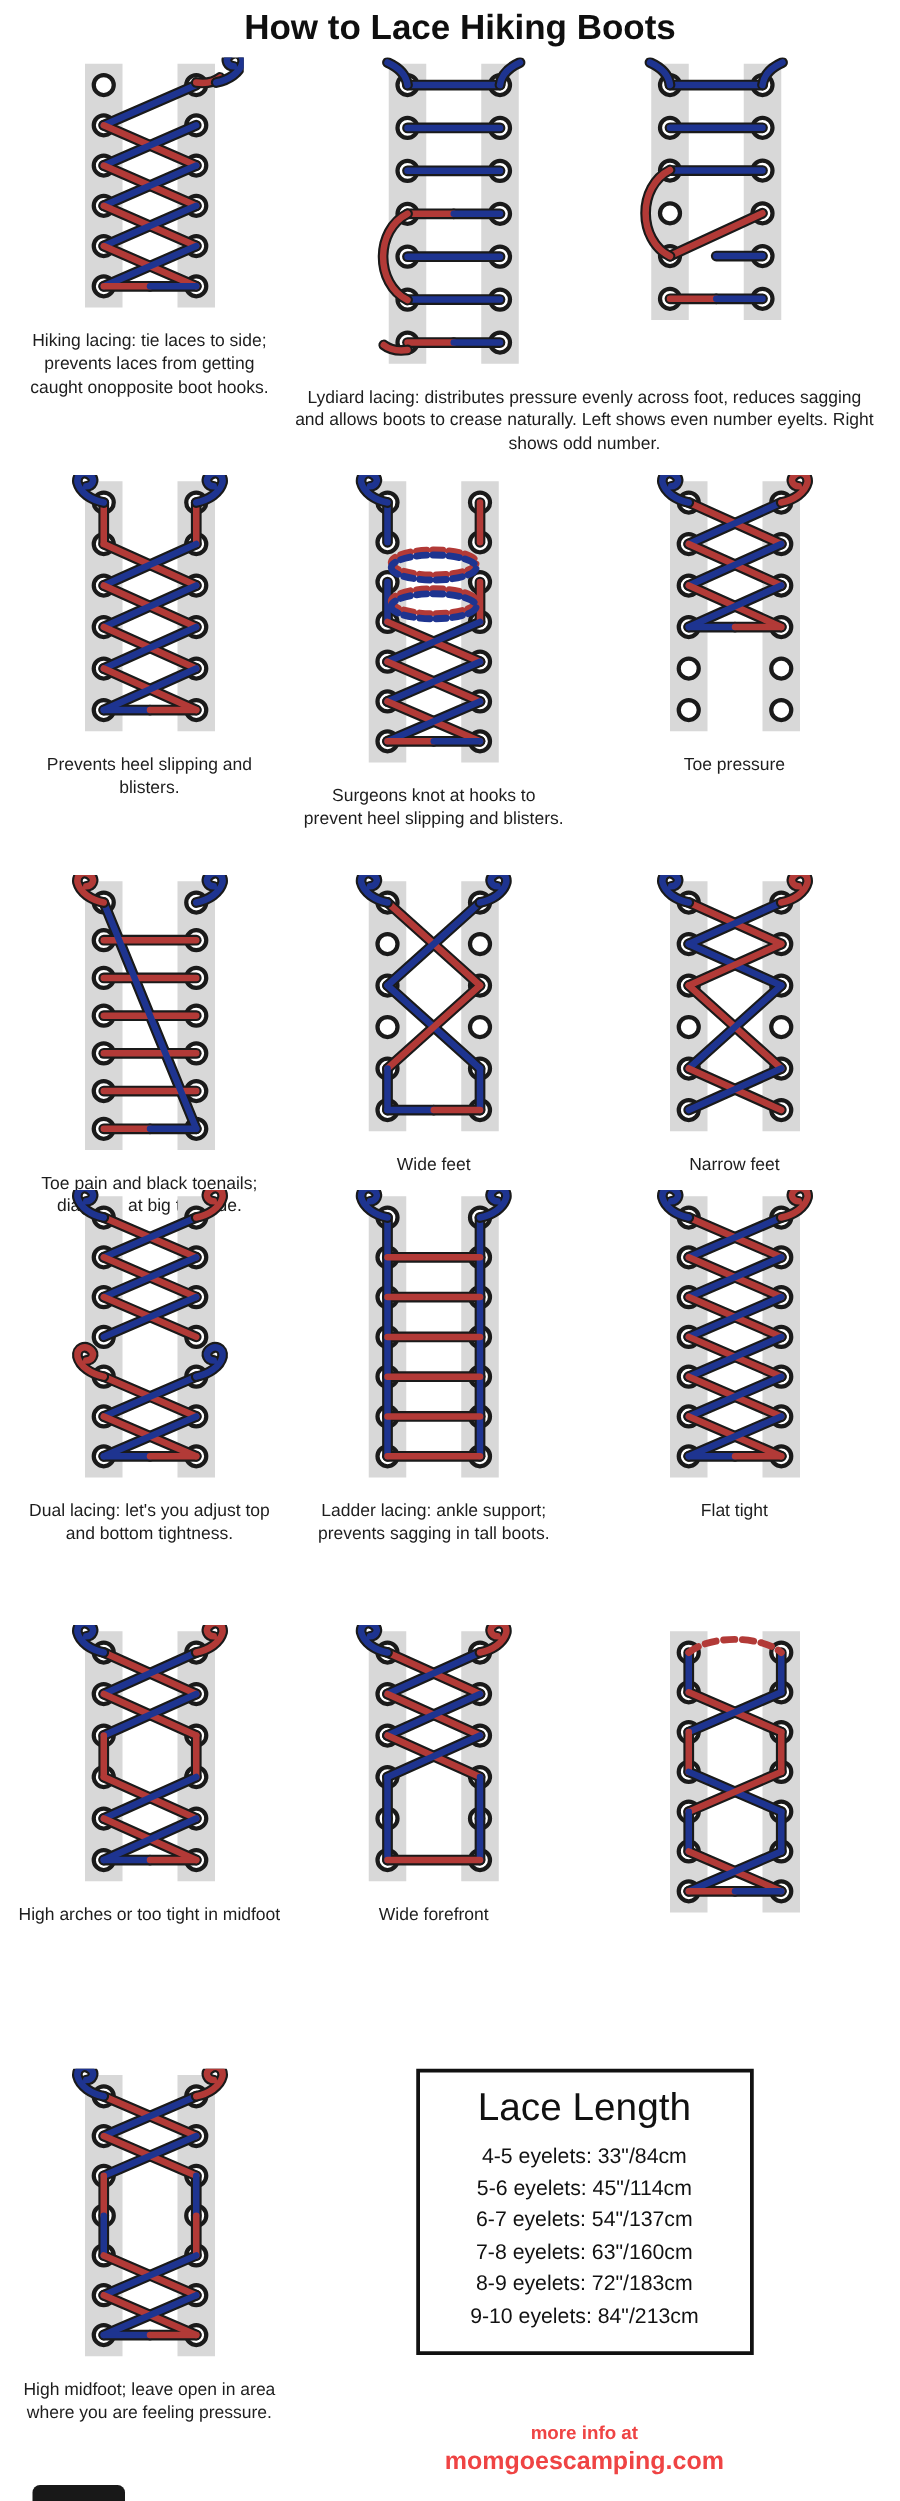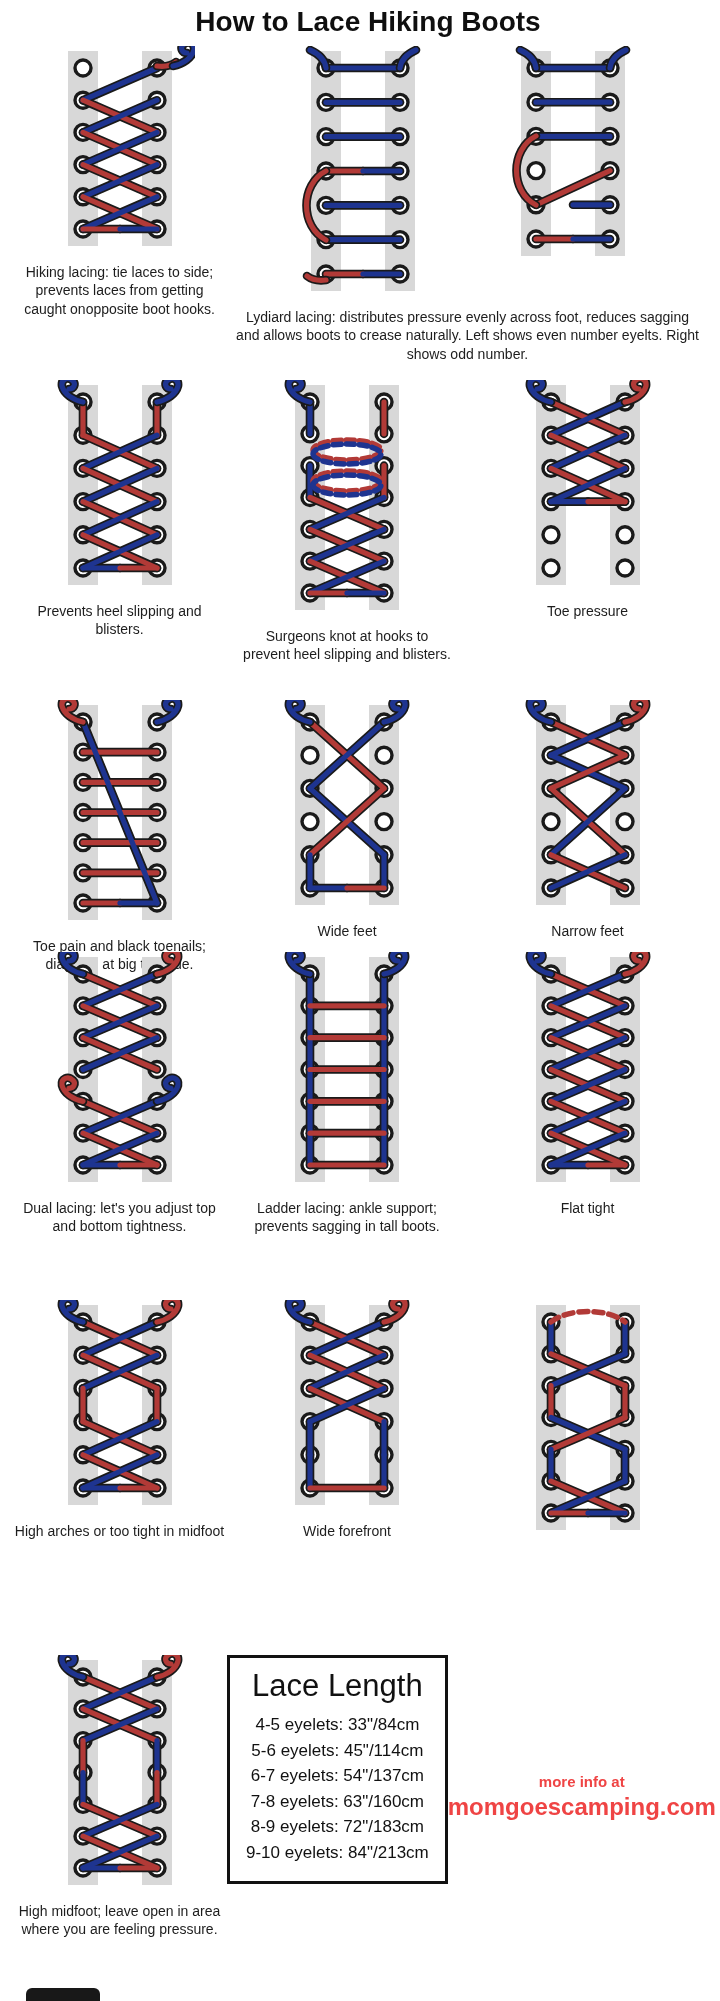--- a/index.html
+++ b/index.html
@@ -10,27 +10,27 @@
   .row{position:absolute;left:12px;width:696px;display:flex;align-items:flex-start;}
   .row1{top:46px}.row2{top:380px}.row3{top:700px}.row4{top:952px}.row5{top:1300px}.row6{top:1655px}
   .cell{display:flex;flex-direction:column;align-items:center;}
   .c1{width:215px}.c2{width:240px}.c3{width:241px}
   .group{width:481px}
   .duo{display:flex;gap:60px;align-items:flex-start;justify-content:center;}
   svg.diagram{display:block;}
   .caption{margin-top:12px;font-size:14px;line-height:1.32;color:#1d1d1d;text-align:center;max-width:212px;}
   .caption.wide{max-width:470px;}
   .caption.w230{max-width:235px;}
-  .lacebox-cell{width:481px;display:flex;flex-direction:row;align-items:center;}
+  .lacebox-cell{width:481px;display:flex;flex-direction:column;align-items:center;}
   .lacebox{border:3px solid #111;background:#fff;width:270px;box-sizing:border-box;padding:10px 16px 16px;}
   .lacebox-title{font-size:31px;font-weight:400;text-align:center;margin-bottom:8px;color:#111;}
   .lace-item{font-size:17px;line-height:1.5;text-align:center;color:#111;white-space:nowrap;}
   .footer{margin-top:54px;text-align:center;color:#ef4444;}
   .footer-line1{font-size:15px;font-weight:700;}
-  .footer-line2{font-size:24px;font-weight:700;margin-top:3px;}
+  .footer-line2{font-size:20px;font-weight:700;margin-top:3px;}
   .artifact{position:absolute;left:26px;bottom:0;width:74px;height:13px;background:#181818;border-radius:6px 6px 0 0;}
 </style>
 </head>
 <body>
 
 <div class="page">
 
   <h1 class="title">How to Lace Hiking Boots</h1>
 
   <div class="row row1">

